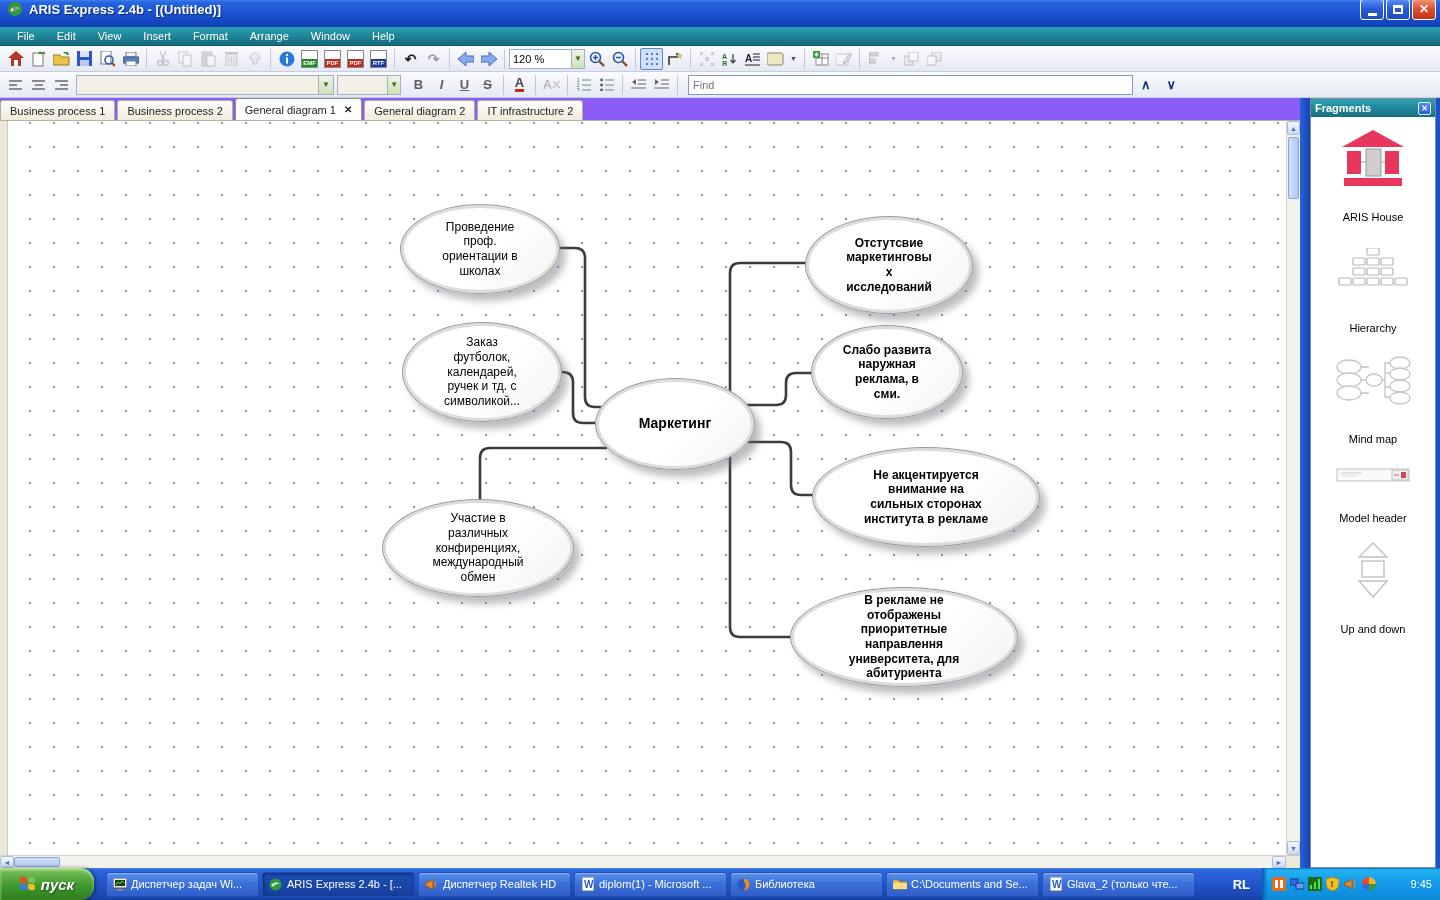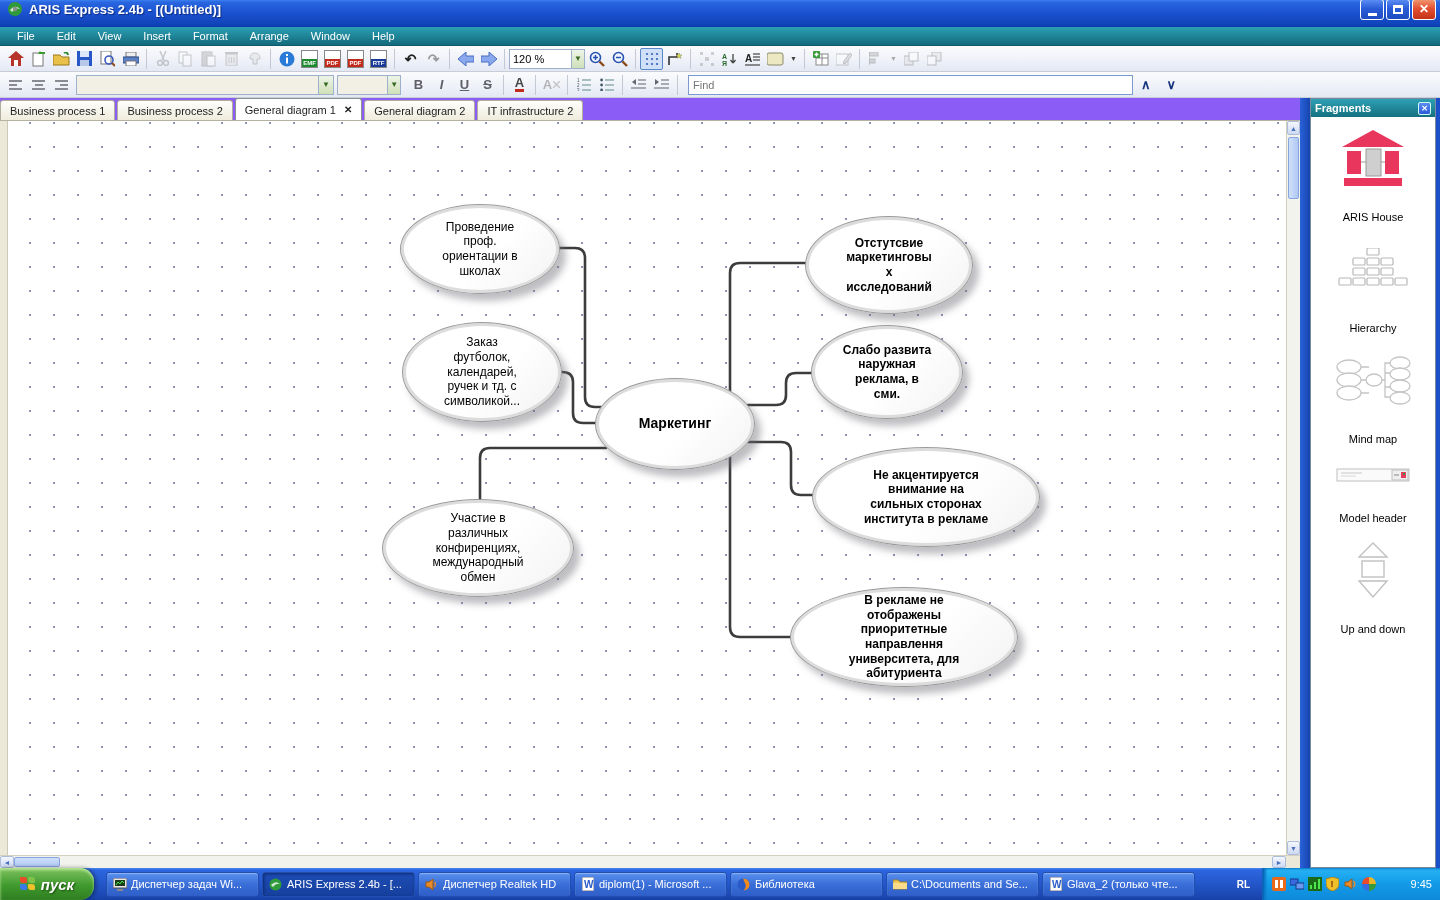--- a/index.html
+++ b/index.html
@@ -94,21 +94,21 @@
   .startbtn .slabel { color:#fff; font-weight:bold; font-style:italic; font-size:15px; text-shadow:1px 1px 2px #1a4a10; }
   .winflag { width:16px; height:14px; display:grid; grid-template-columns:7px 7px; grid-template-rows:6px 6px; gap:1px; }
   .winflag i { border-radius:1px 3px 1px 3px; }
   .winflag i:nth-child(1){background:#e84a2a;} .winflag i:nth-child(2){background:#7ec24a;}
   .winflag i:nth-child(3){background:#3a7ae8;} .winflag i:nth-child(4){background:#f0c02a;}
   .tasks { flex:1; display:flex; gap:3px; padding:0 6px 0 12px; overflow:hidden; }
   .taskbtn { width:153px; height:25px; border-radius:3px; background:linear-gradient(180deg,#5a90ee,#3a6ed8 50%,#2f5ec8); border:1px solid #234ead; box-shadow:inset 0 1px 1px #8ab4f6; display:flex; align-items:center; gap:4px; padding:0 5px; color:#fff; font-size:11px; white-space:nowrap; overflow:hidden; }
   .taskbtn.active { background:linear-gradient(180deg,#1e4cb4,#16409e); box-shadow:inset 1px 1px 3px #0c2a70; }
   .taskbtn .tlabel { overflow:hidden; text-overflow:ellipsis; }
   .ticon { width:15px; height:14px; flex:0 0 auto; display:flex; align-items:center; justify-content:center; }
-  .lang { color:#fff; font-size:10px; font-weight:bold; padding:0 12px; }
+  .lang { color:#fff; font-size:13px; font-weight:bold; padding:0 12px; }
   .tray { height:32px; width:178px; background:linear-gradient(180deg,#28b4f4,#129ae8 50%,#0f8ada); border-left:2px solid #0a66b8; box-shadow:inset 2px 1px 2px #0c78c8; display:flex; align-items:center; gap:4px; padding:0 8px 0 8px; }
   .trayicon { width:14px; height:14px; flex:0 0 auto; }
   .clock { color:#fff; font-size:11px; margin-left:auto; }
 
   
   svg { display:block; }
 </style>
 </head>
 <body>
 

